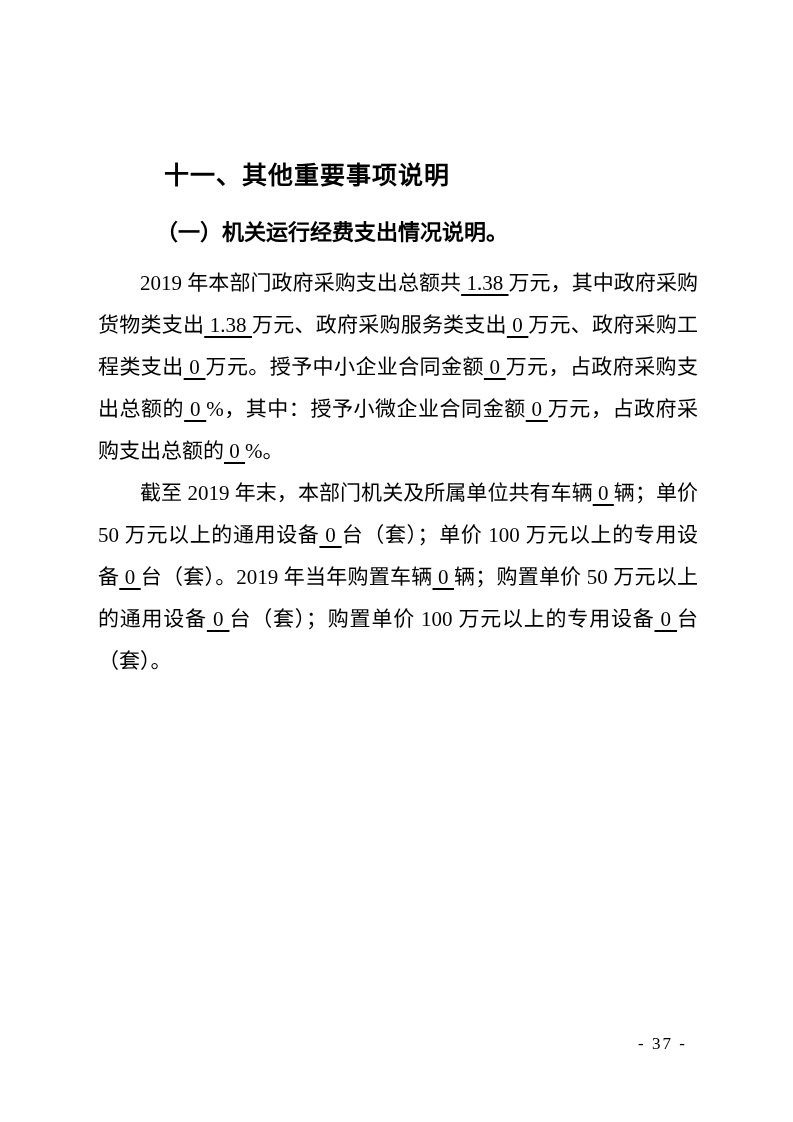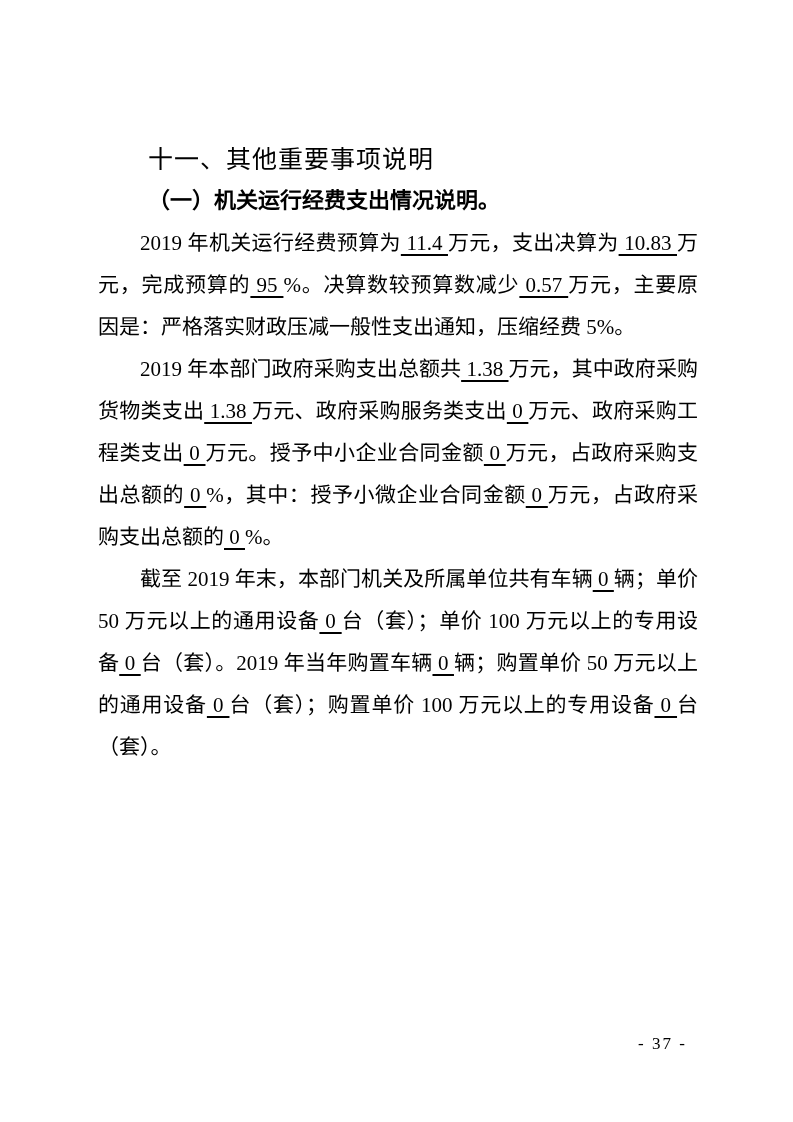--- a/index.html
+++ b/index.html
@@ -16,31 +16,31 @@
     overflow: hidden;
     font-family: "Liberation Serif", "DejaVu Serif", serif;
   }
   .content {
     position: absolute;
     left: 98px;
     top: 138px;
     width: 600px;
   }
   .doc-heading {
-    margin: 0;
+    margin: 16px;
     font-family: "Liberation Sans", "DejaVu Sans", sans-serif;
-    font-weight: 400;
+    font-weight: 700;
     font-size: 25px;
     line-height: 42px;
     text-indent: 2em;
     letter-spacing: 1px;
     white-space: nowrap;
   }
   .sec-title {
-    margin: 0;
+    margin: 8px;
     font-weight: 700;
     font-size: 22px;
     line-height: 42px;
     text-indent: 2.27em;
     white-space: nowrap;
   }
   .body-para {
     margin: 0;
     font-size: 21px;
     line-height: 42px;
@@ -63,19 +63,18 @@
   }
 </style>
 </head>
 <body>
 
 <div class="page">
   <div class="content">
     <h1 class="doc-heading">十一、其他重要事项说明</h1>
     <div id="sections">
         <h2 class="sec-title">（一）机关运行经费支出情况说明。</h2>
-        <p class="body-para"><span>2019 年机关运行经费预算为</span><span class="u"> 11.4 </span><span>万元，支出决算为</span><span class="u"> 10.83 </span><span>万元，完成预算的</span><span class="u"> 95 </span><span>%。决算数较预算数减少</span><span class="u"> 0.57 </span><span>万元，主要原因是：严格落实财政压减一般性支出通知，压缩经费 5%。</span></p>
         <p class="body-para"><span>2019 年本部门政府采购支出总额共</span><span class="u"> 1.38 </span><span>万元，其中政府采购货物类支出</span><span class="u"> 1.38 </span><span>万元、政府采购服务类支出</span><span class="u"> 0 </span><span>万元、政府采购工程类支出</span><span class="u"> 0 </span><span>万元。授予中小企业合同金额</span><span class="u"> 0 </span><span>万元，占政府采购支出总额的</span><span class="u"> 0 </span><span> %，其中：授予小微企业合同金额</span><span class="u"> 0 </span><span>万元，占政府采购支出总额的</span><span class="u"> 0 </span><span> %。</span></p>
         <p class="body-para"><span>截至 2019 年末，本部门机关及所属单位共有车辆</span><span class="u"> 0 </span><span>辆；单价 50 万元以上的通用设备</span><span class="u"> 0 </span><span>台（套）；单价 100 万元以上的专用设备</span><span class="u"> 0 </span><span>台（套）。2019 年当年购置车辆</span><span class="u"> 0 </span><span>辆；购置单价 50 万元以上的通用设备</span><span class="u"> 0 </span><span>台（套）；购置单价 100 万元以上的专用设备</span><span class="u"> 0 </span><span>台（套）。</span></p>
       </div>
   </div>
   <div class="page-number">- 37 -</div>
 </div>
 
 </body></html>

